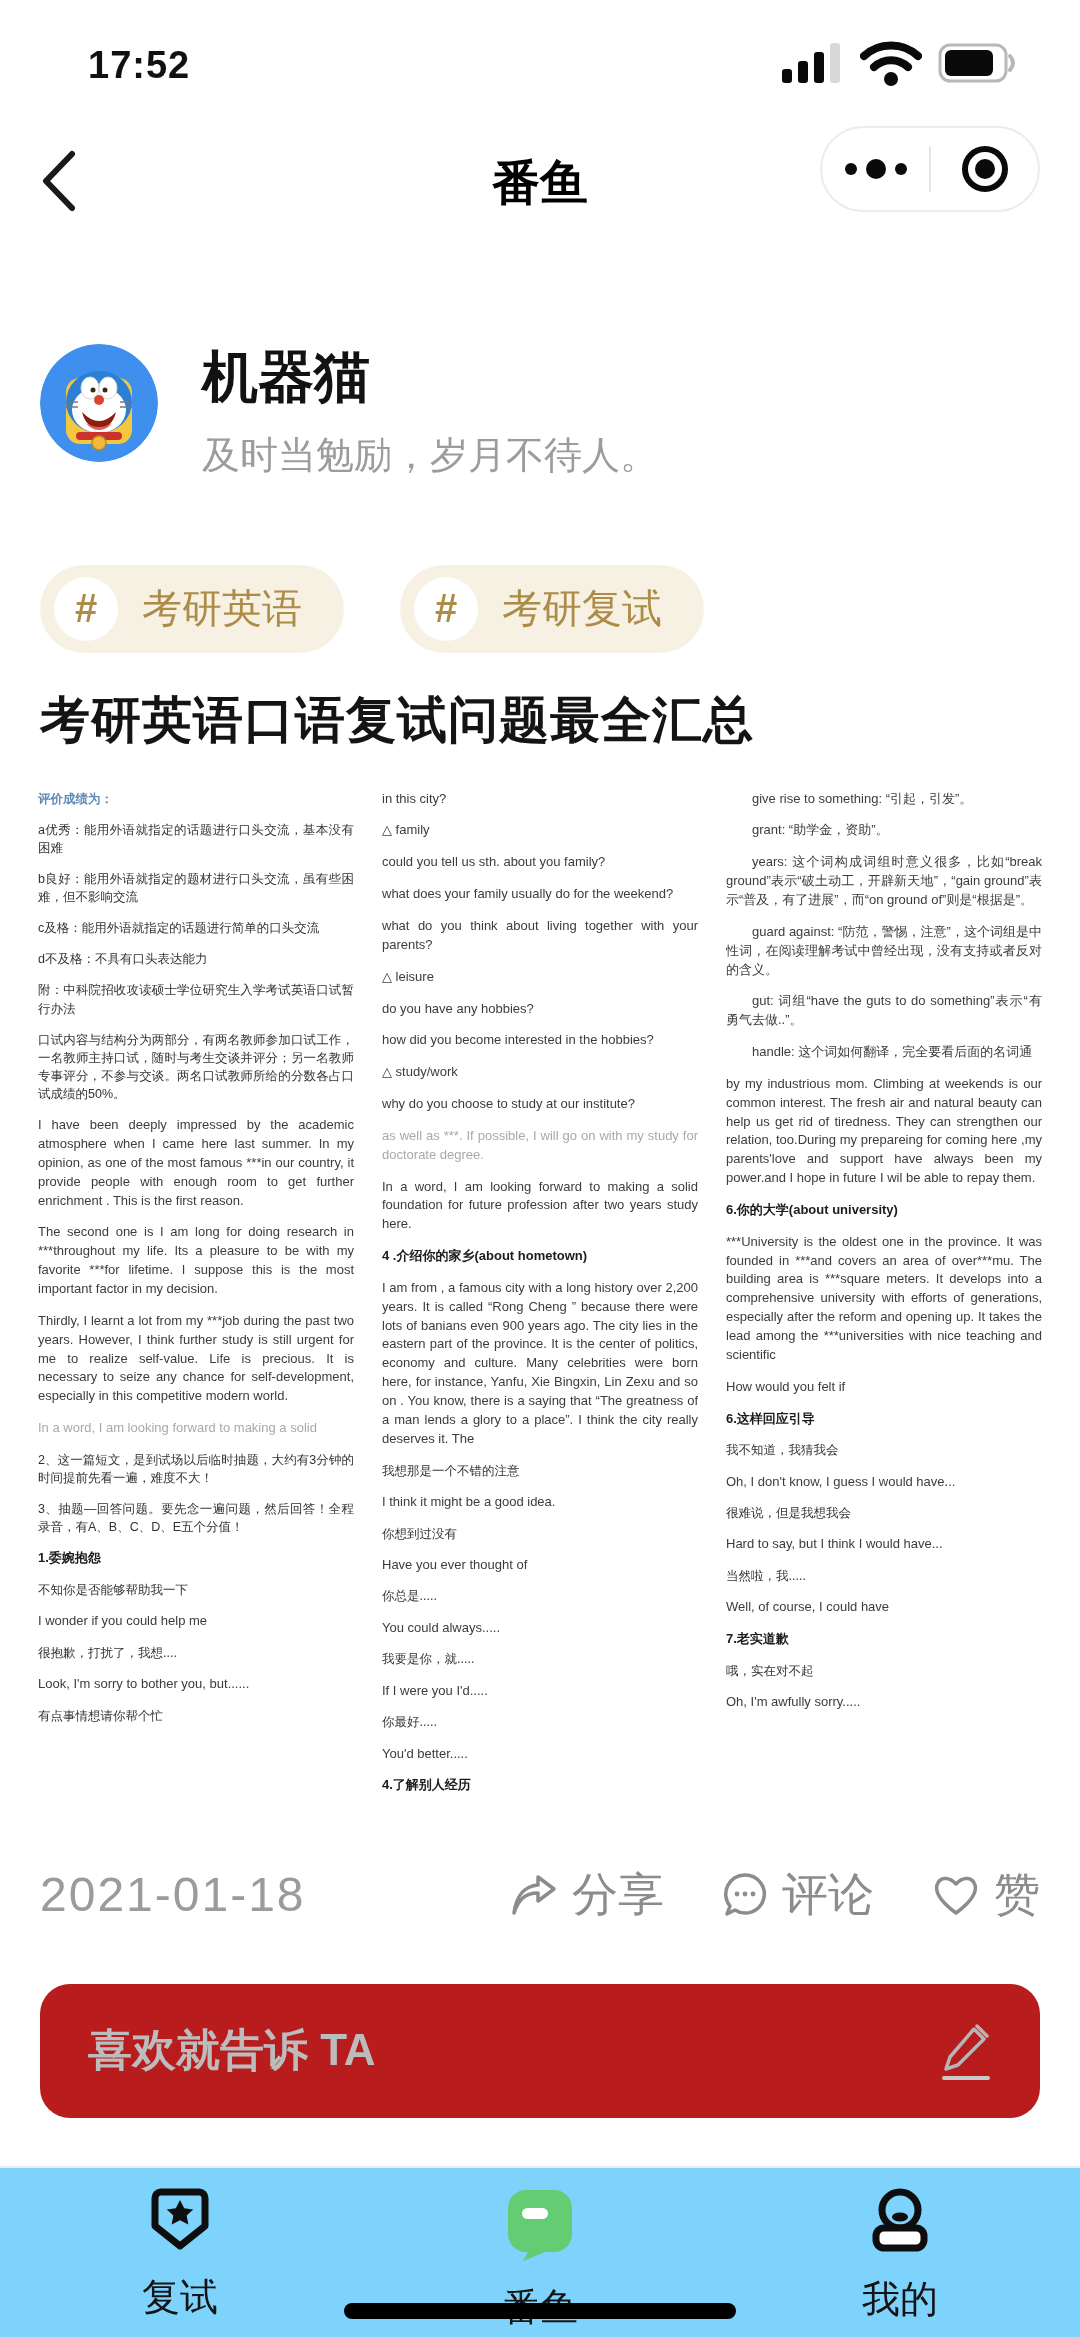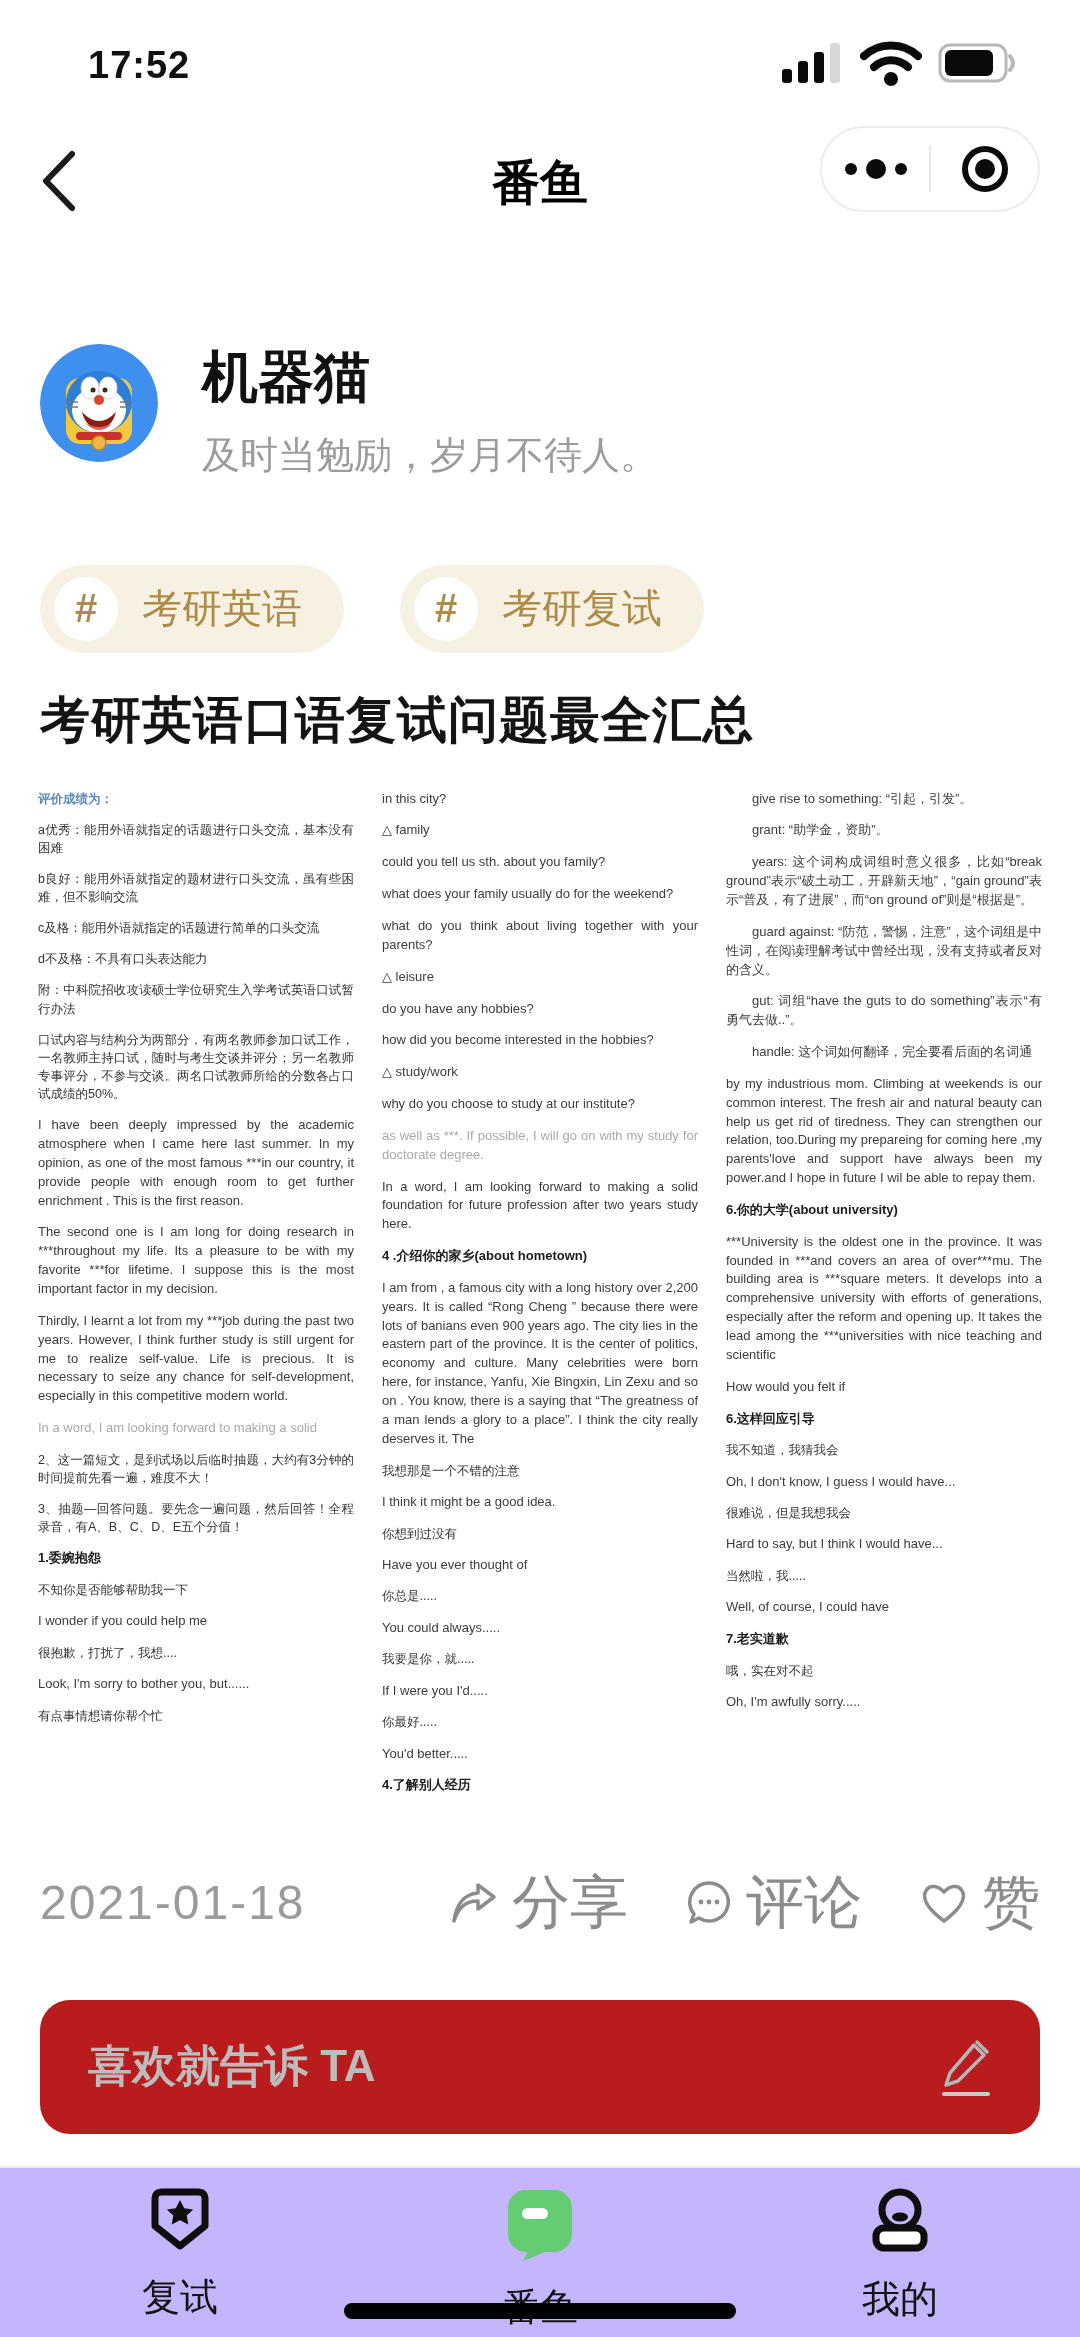--- a/index.html
+++ b/index.html
@@ -53,35 +53,35 @@
   .doc-p.cn{font-size:12.5px;color:#333;}
   .doc-p.blue{color:#5f8bb5;font-weight:700;font-size:12.5px;text-align:left;}
   .doc-p.bold{font-weight:700;color:#1c1c1c;font-size:13px;text-align:left;}
   .doc-p.faded{color:#a9a9a9;}
   .doc-p.gloss{text-indent:2em;}
 
   
   .post-footer{margin:16px 40px 0;display:flex;align-items:center;}
   .post-date{font-size:48px;color:#9b9b9b;letter-spacing:2px;}
   .post-actions{margin-left:auto;display:flex;gap:58px;}
-  .action{display:flex;align-items:center;gap:14px;color:#8c8c8c;font-size:58px;}
+  .action{display:flex;align-items:center;gap:14px;color:#8c8c8c;font-size:46px;}
   .action svg{display:block;}
 
   
   .comment-box{margin:58px 40px 0;height:134px;background:#b91c1c;border-radius:30px;display:flex;align-items:center;padding:0 48px;box-sizing:border-box;font-weight:bold;}
   .comment-placeholder{font-size:44px;color:#bcbcbc;}
   .pencil{margin-left:auto;position:relative;width:52px;height:60px;}
   .pencil svg{display:block;}
 
   
   .post2{margin:56px 40px 0;display:flex;align-items:center;}
   .post2 .profile-text{margin-left:44px;}
 
   
-  .tab-bar{position:absolute;left:0;right:0;bottom:0;height:171px;background:#c4b5fd;border-top:2px solid #ededed;box-sizing:border-box;}
+  .tab-bar{position:absolute;left:0;right:0;bottom:0;height:171px;background:#7dd3fc;border-top:2px solid #ededed;box-sizing:border-box;}
   .tabs{display:flex;height:128px;padding-top:18px;box-sizing:content-box;}
   .tab{flex:1;display:flex;flex-direction:column;align-items:center;justify-content:flex-start;gap:16px;}
   .tab-label{font-size:38px;color:#141414;}
   .home-indicator{position:absolute;left:50%;bottom:18px;transform:translateX(-50%);width:392px;height:16px;border-radius:9px;background:#000;}
 </style>
 </head>
 <body>
 
 <div class="screen">
 

